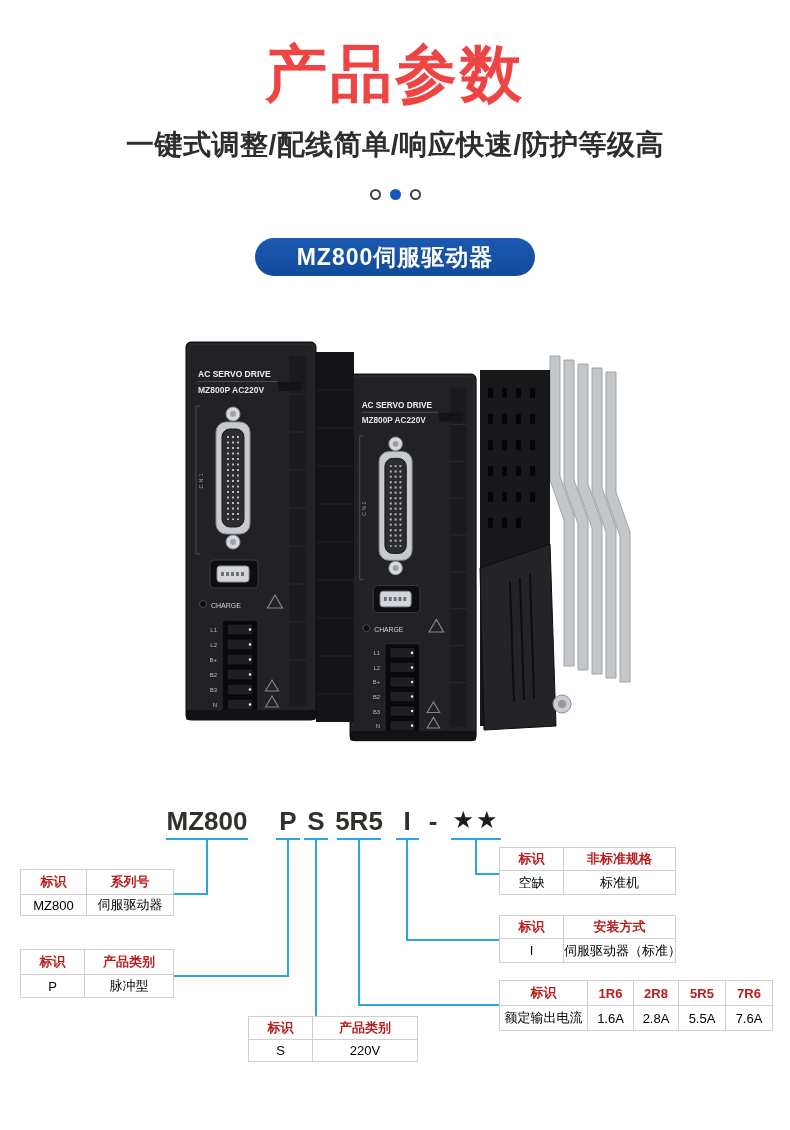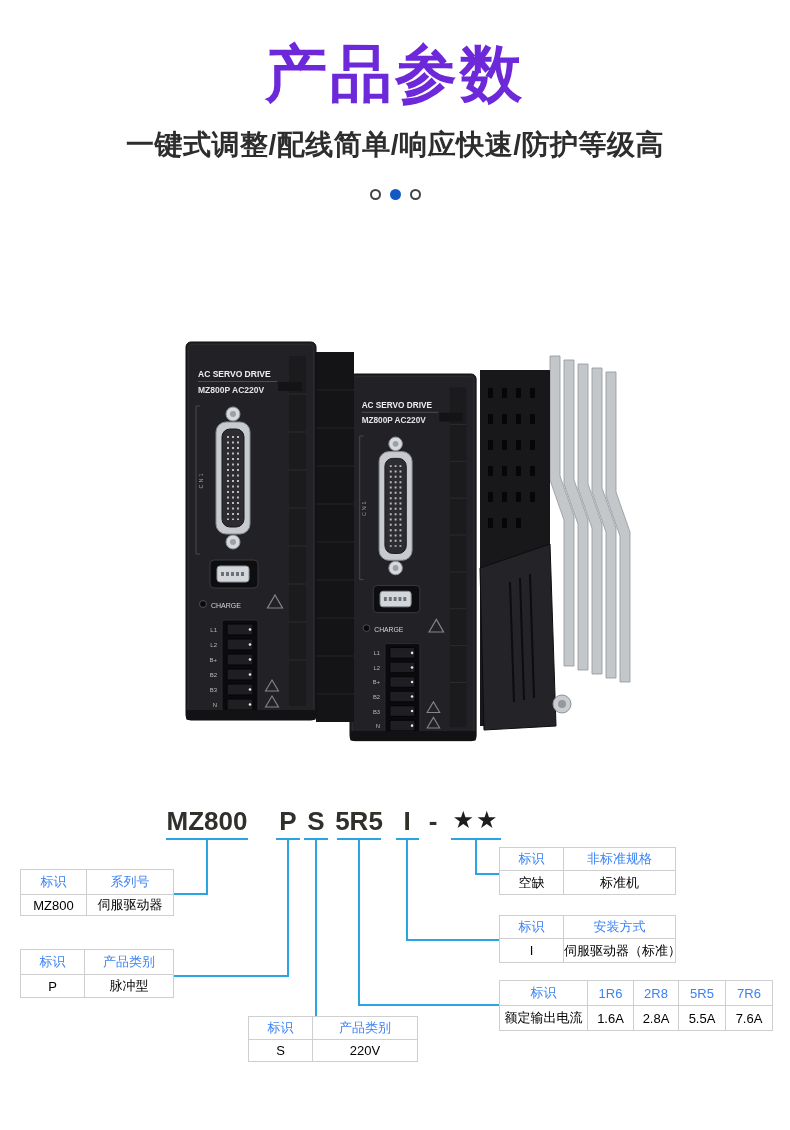--- a/index.html
+++ b/index.html
@@ -1,55 +1,56 @@
 <!DOCTYPE html>
 <html><head>
 <meta charset="utf-8">
 <style>
   html,body{margin:0;padding:0;background:#ffffff;}
   .page{position:relative;width:790px;height:1130px;margin:0 auto;background:#fff;overflow:hidden;
         font-family:"Liberation Sans","DejaVu Sans",sans-serif;}
   .title{position:absolute;top:32px;left:0;width:100%;text-align:center;
-         font-size:62px;font-weight:900;color:#6d28d9;letter-spacing:3px;}
+         font-size:62px;font-weight:900;color:#ef4444;letter-spacing:3px;}
   .subtitle{position:absolute;top:126px;left:0;width:100%;text-align:center;
             font-size:28px;font-weight:600;color:#2d2d2d;letter-spacing:.5px;}
   .dots{position:absolute;top:189px;left:0;width:100%;display:flex;justify-content:center;gap:9px;}
   .dot{width:11px;height:11px;border-radius:50%;border:2px solid #424242;background:#fff;box-sizing:border-box;}
   .dot.active{border:none;background:#1459c2;}
   .pill{position:absolute;left:50%;transform:translateX(-50%);width:280px;height:38px;border-radius:19px;
         background:linear-gradient(180deg,#1a5ab0,#124a9c);color:#fff;font-size:23px;font-weight:600;
         text-align:center;line-height:38px;letter-spacing:1px;}
   #pill-servo{top:238px;}
   #pill-naming{top:766px;}
   .product-svg{position:absolute;left:158px;top:330px;}
   .diagram{position:absolute;left:0;top:792px;width:790px;height:300px;}
   .lines-svg{position:absolute;left:0;top:0;}
   .codeseg{position:absolute;top:14px;transform:translateX(-50%);font-size:26px;font-weight:600;
            color:#32302b;white-space:nowrap;}
   .codeseg.stars{font-size:24px;letter-spacing:2px;color:#1d1d1d;}
   .ntable{position:absolute;border-collapse:collapse;background:#fff;table-layout:fixed;}
   .ntable th,.ntable td{border:1px solid #cfcfcf;text-align:center;vertical-align:middle;padding:0;
                         font-size:13px;overflow:hidden;white-space:nowrap;}
-  .ntable th{color:#3b82f6;font-weight:400;}
+  .ntable th{color:#b91c1c;font-weight:700;}
   .ntable td{color:#000000;font-weight:400;}
 </style>
 </head>
 <body>
 
 <div class="page">
 
   <div class="title">产品参数</div>
   <div class="subtitle">一键式调整/配线简单/响应快速/防护等级高</div>
 
   <div class="dots">
     <span class="dot"></span>
     <span class="dot active"></span>
     <span class="dot"></span>
   </div>
 
+  <div class="pill" id="pill-servo">MZ800伺服驱动器</div>
 
   <svg class="product-svg" width="480" height="412" viewBox="0 0 480 412">
     <defs>
       <g id="drive-face">
         <rect x="0" y="0" width="130" height="378" rx="5" fill="#222226" stroke="#0b0b0d"></rect>
         <rect x="2.5" y="2.5" width="125" height="373" rx="4" fill="none" stroke="#2f2f34" stroke-width="0.7"></rect>
         <rect x="103" y="14" width="17" height="350" fill="#1b1b1e"></rect>
         <path d="M103 52h17M103 90h17M103 128h17M103 166h17M103 204h17M103 242h17M103 280h17M103 318h17" stroke="#2c2c31" stroke-width="1"></path>
         <rect x="92" y="40" width="24" height="9" fill="#141417"></rect>
         <text x="12" y="35" font-size="8.5" font-weight="bold" fill="#efefef">AC SERVO DRIVE</text>

